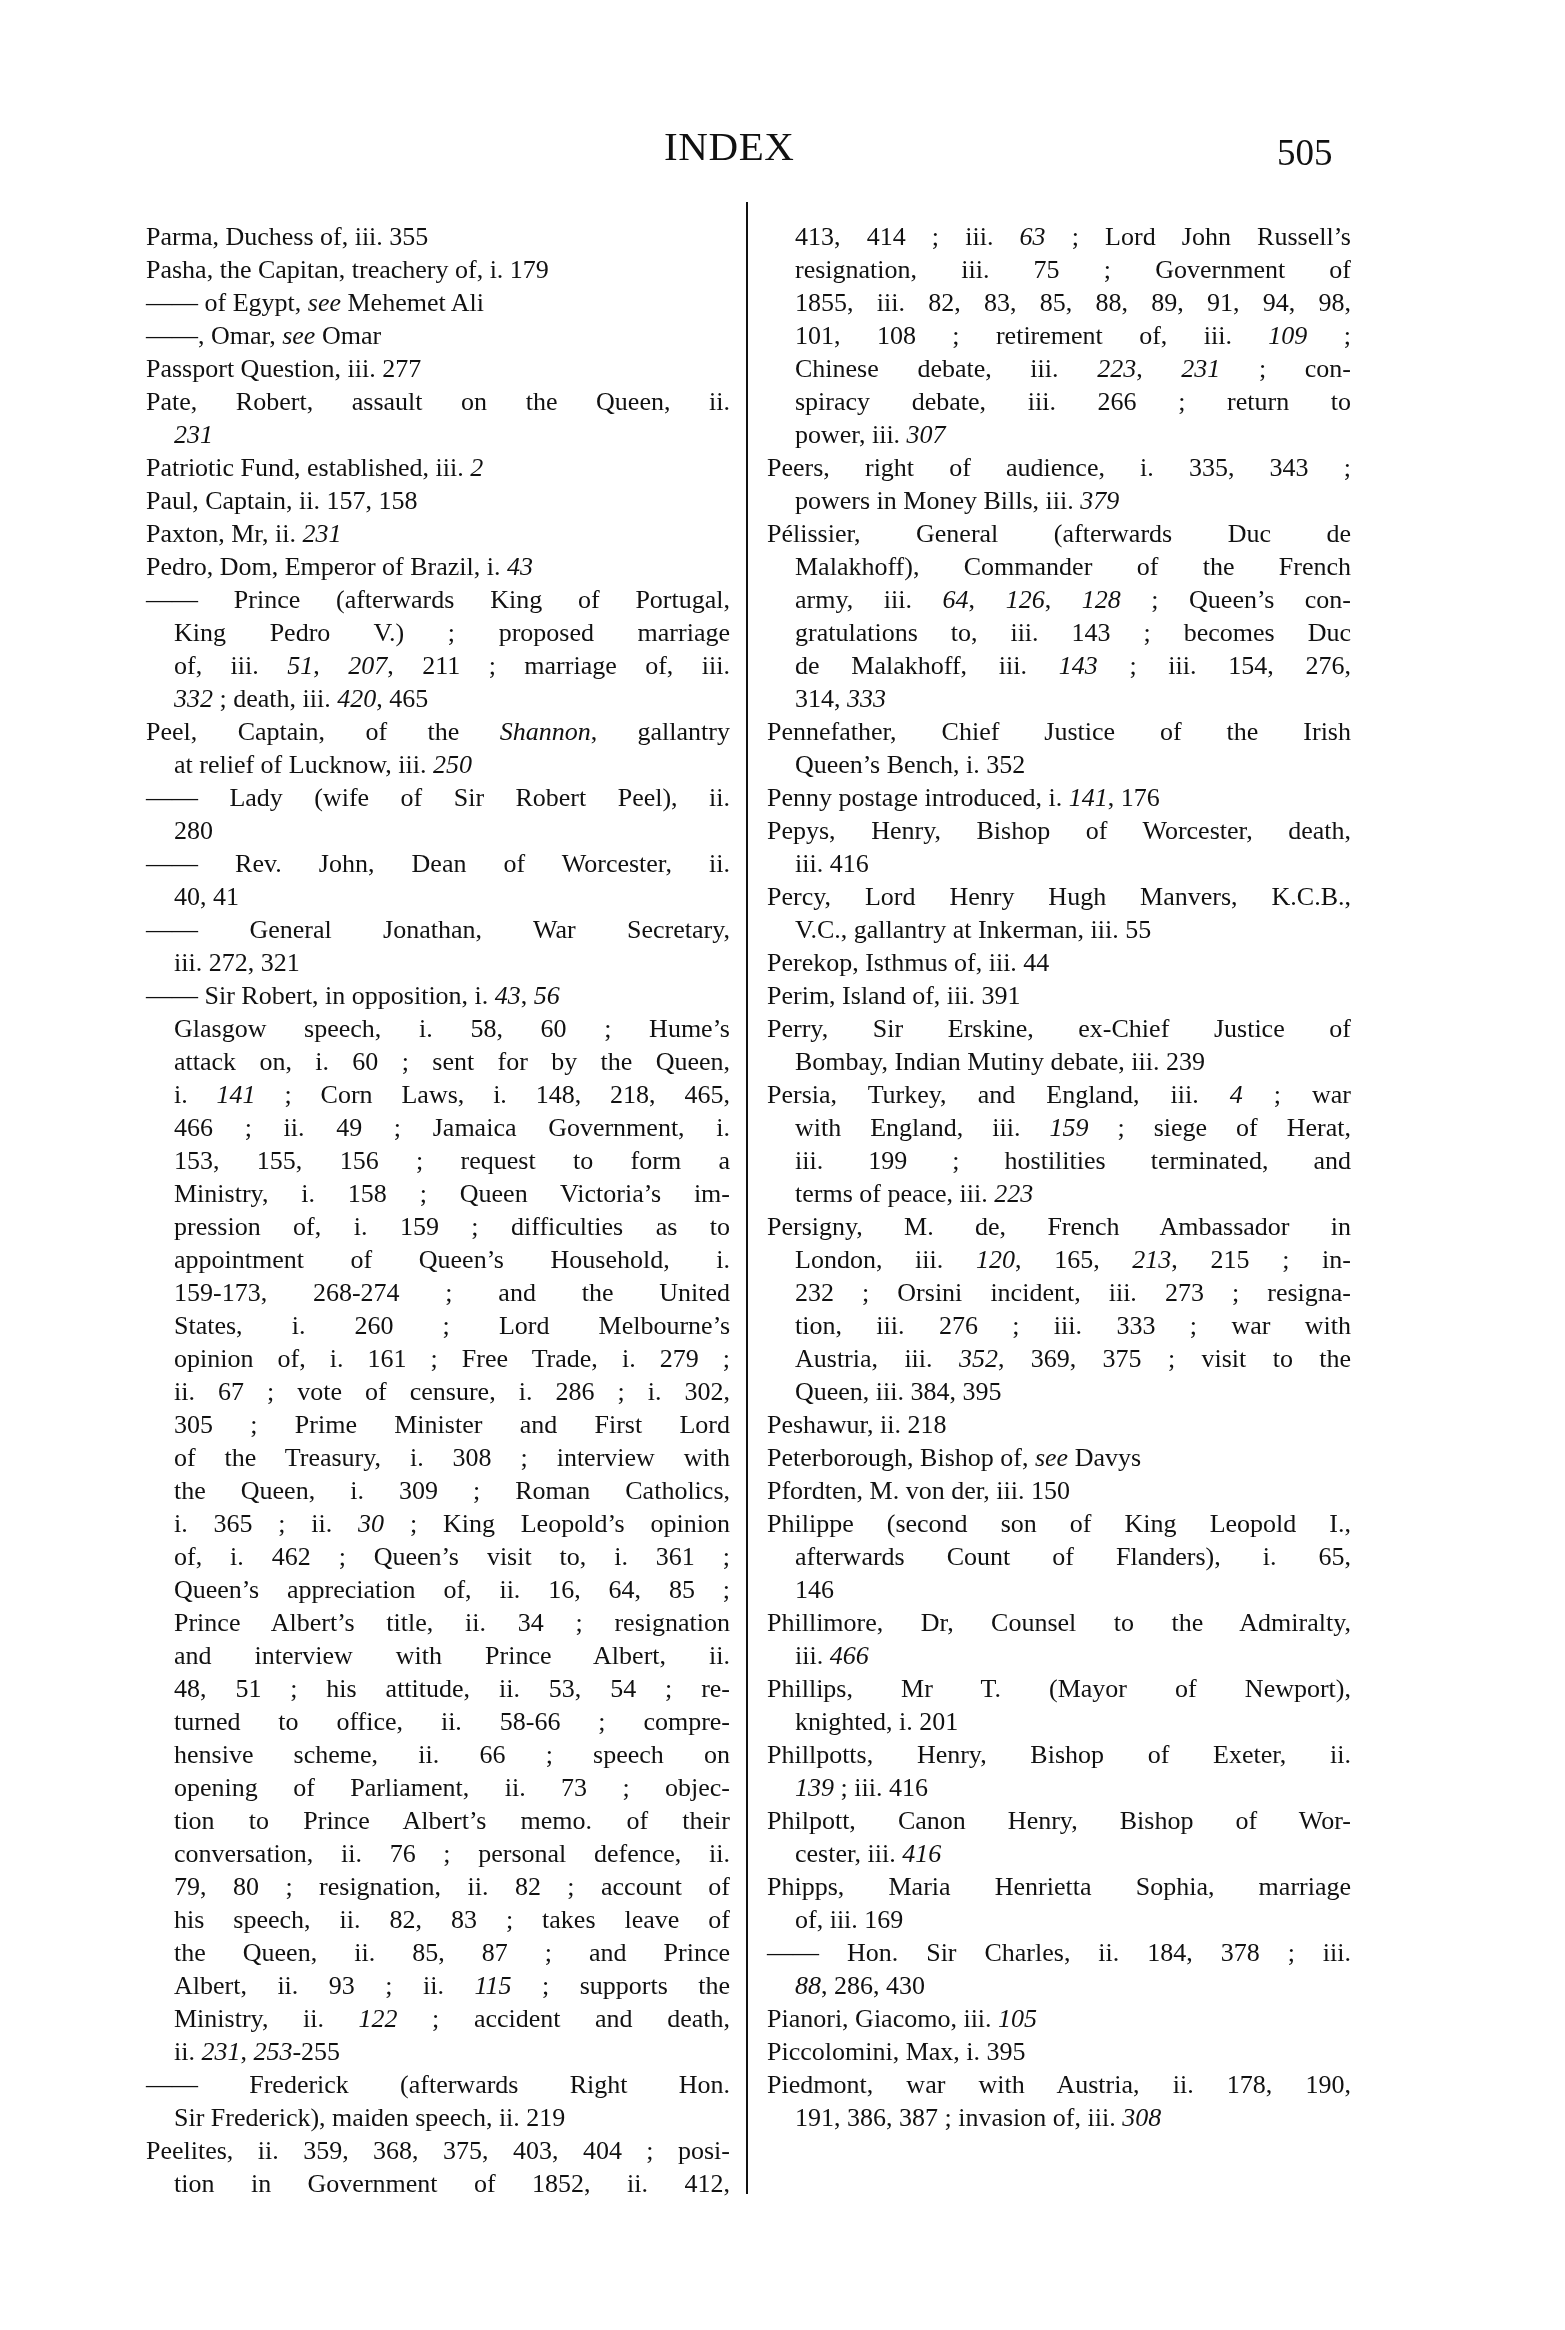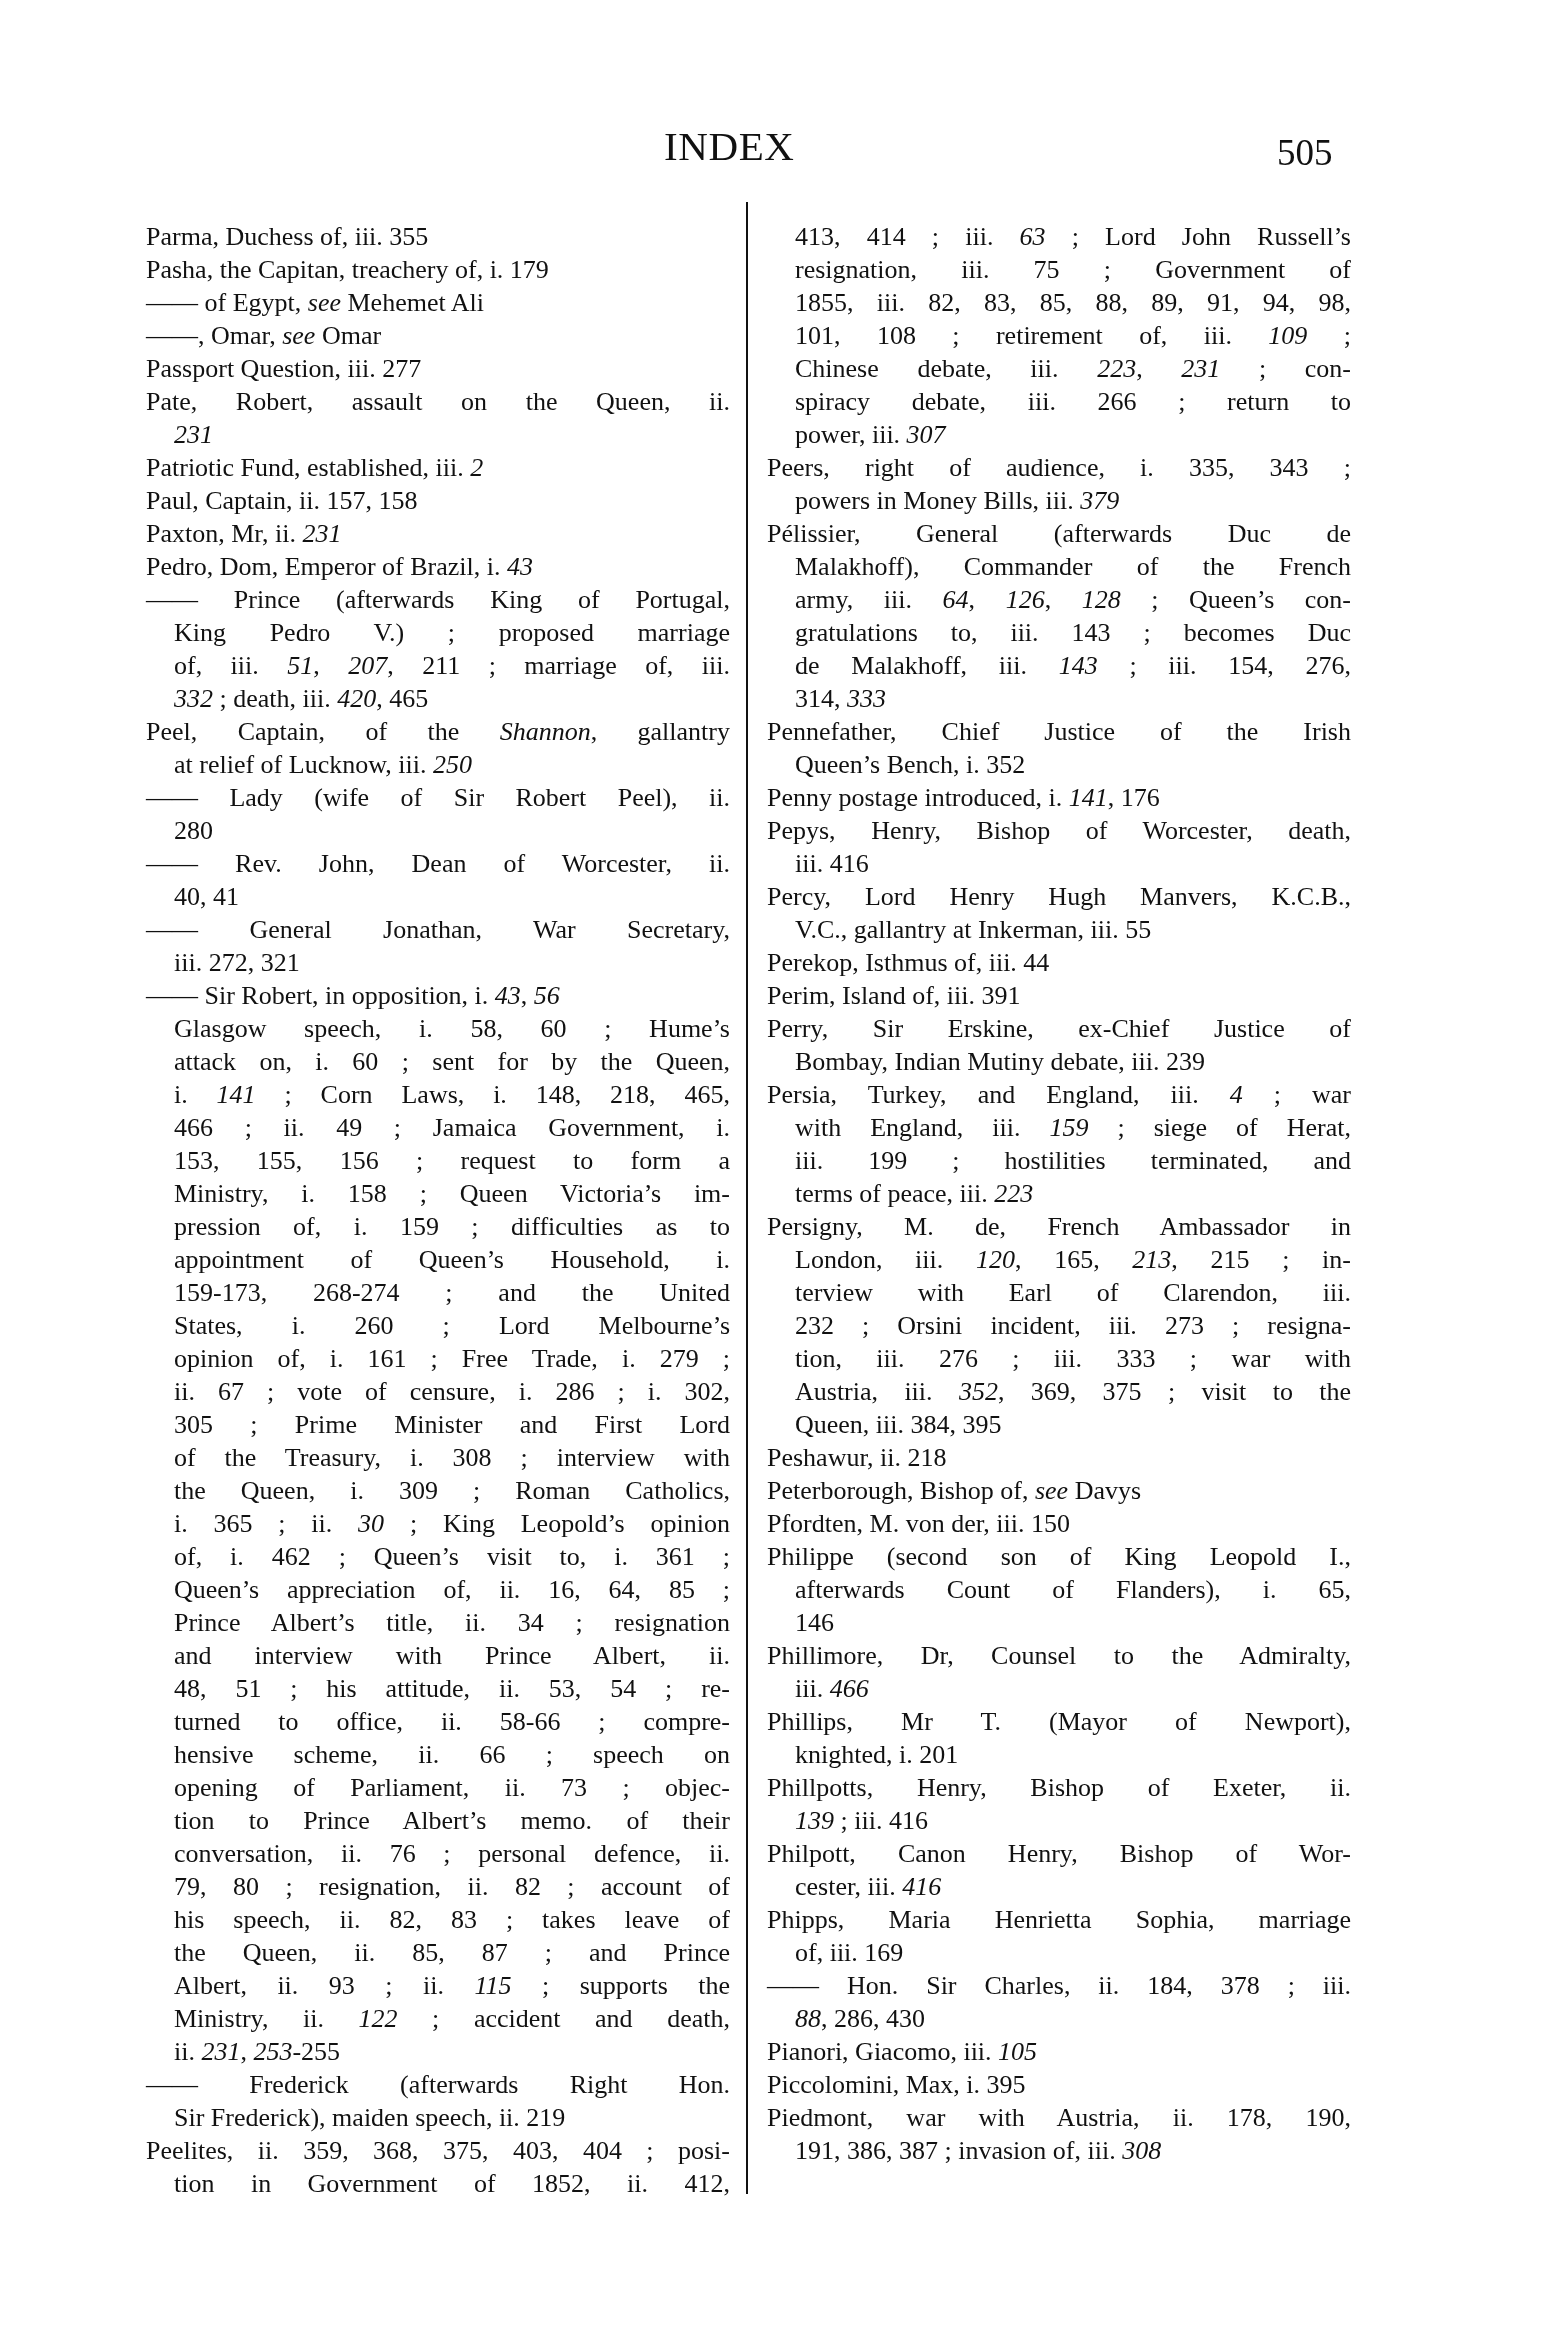--- a/index.html
+++ b/index.html
@@ -113,21 +113,20 @@
     <div class="line last"><span>Perekop, Isthmus of, iii. 44</span></div>
     <div class="line last"><span>Perim, Island of, iii. 391</span></div>
     <div class="line"><span>Perry, Sir Erskine, ex-Chief Justice of</span></div>
     <div class="line indent last"><span>Bombay, Indian Mutiny debate, iii. 239</span></div>
     <div class="line"><span>Persia, Turkey, and England, iii. </span><span class="it">4</span><span> ; war</span></div>
     <div class="line indent"><span>with England, iii. </span><span class="it">159</span><span> ; siege of Herat,</span></div>
     <div class="line indent"><span>iii. 199 ; hostilities terminated, and</span></div>
     <div class="line indent last"><span>terms of peace, iii. </span><span class="it">223</span></div>
     <div class="line"><span>Persigny, M. de, French Ambassador in</span></div>
     <div class="line indent"><span>London, iii. </span><span class="it">120</span><span>, 165, </span><span class="it">213</span><span>, 215 ; in-</span></div>
-    <div class="line indent"><span>terview with Earl of Clarendon, iii.</span></div>
     <div class="line indent"><span>232 ; Orsini incident, iii. 273 ; resigna-</span></div>
     <div class="line indent"><span>tion, iii. 276 ; iii. 333 ; war with</span></div>
     <div class="line indent"><span>Austria, iii. </span><span class="it">352</span><span>, 369, 375 ; visit to the</span></div>
     <div class="line indent last"><span>Queen, iii. 384, 395</span></div>
     <div class="line last"><span>Peshawur, ii. 218</span></div>
     <div class="line last"><span>Peterborough, Bishop of, </span><span class="it">see</span><span> Davys</span></div>
     <div class="line last"><span>Pfordten, M. von der, iii. 150</span></div>
     <div class="line"><span>Philippe (second son of King Leopold I.,</span></div>
     <div class="line indent"><span>afterwards Count of Flanders), i. 65,</span></div>
     <div class="line indent last"><span>146</span></div>

